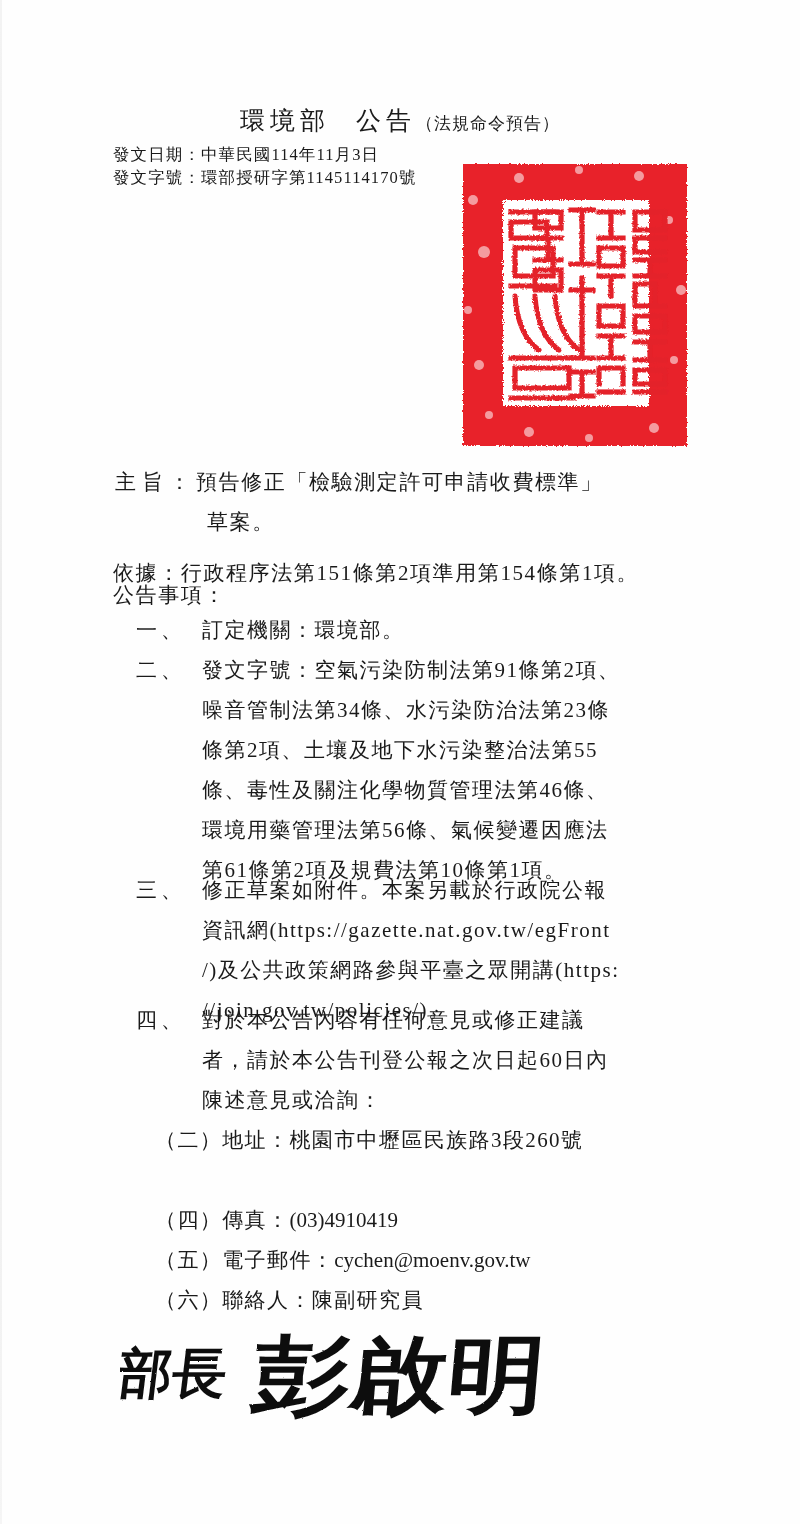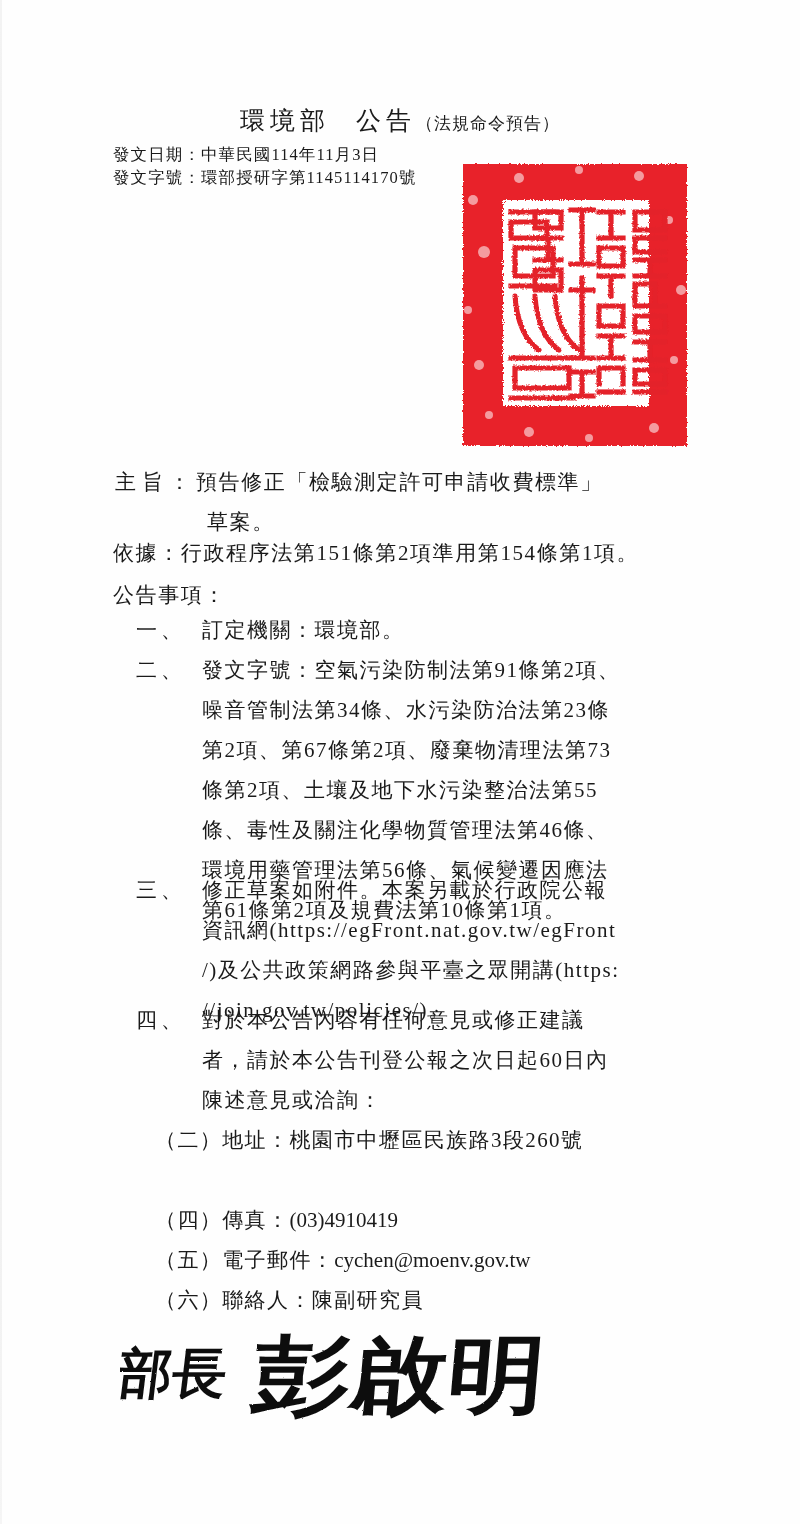--- a/index.html
+++ b/index.html
@@ -70,21 +70,21 @@
     line-height: 40px;
     letter-spacing: 1.6px;
   }
   .row { white-space: nowrap; }
   .lbl { display: inline-block; }
 
   #subject { left: 115px; top: 462px; }
   #subject .lbl { letter-spacing: 6px; }
   #subject .cont { padding-left: 92px; }
 
-  #basis { left: 113px; top: 533px; text-align: right; }
+  #basis { left: 113px; top: 553px; text-align: right; }
   #items-head { left: 113px; top: 575px; }
 
   .item {
     position: absolute;
     font-size: 21px;
     line-height: 40px;
     letter-spacing: 1.5px;
   }
   .item .marker {
     position: absolute;
@@ -256,33 +256,32 @@
     <div class="lines">
       <span class="row">訂定機關：環境部。</span>
     </div>
   </div>
 
   <div class="item" id="item2">
     <span class="marker">二、</span>
     <div class="lines">
       <span class="row">發文字號：空氣污染防制法第91條第2項、</span>
       <span class="row">噪音管制法第34條、水污染防治法第23條</span>
-      <span class="row">第2項、第67條第2項、廢棄物清理法第73</span>
       <span class="row">條第2項、土壤及地下水污染整治法第55</span>
       <span class="row">條、毒性及關注化學物質管理法第46條、</span>
       <span class="row">環境用藥管理法第56條、氣候變遷因應法</span>
       <span class="row">第61條第2項及規費法第10條第1項。</span>
     </div>
   </div>
 
   <div class="item" id="item3">
     <span class="marker">三、</span>
     <div class="lines">
       <span class="row">修正草案如附件。本案另載於行政院公報</span>
-      <span class="row">資訊網(https://egFront.nat.gov.tw/egFront</span>
+      <span class="row">資訊網(https://gazette.nat.gov.tw/egFront</span>
       <span class="row">/)及公共政策網路參與平臺之眾開講(https:</span>
       <span class="row">//join.gov.tw/policies/)。</span>
     </div>
   </div>
 
   <div class="item" id="item4">
     <span class="marker">四、</span>
     <div class="lines">
       <span class="row">對於本公告內容有任何意見或修正建議</span>
       <span class="row">者，請於本公告刊登公報之次日起60日內</span>

